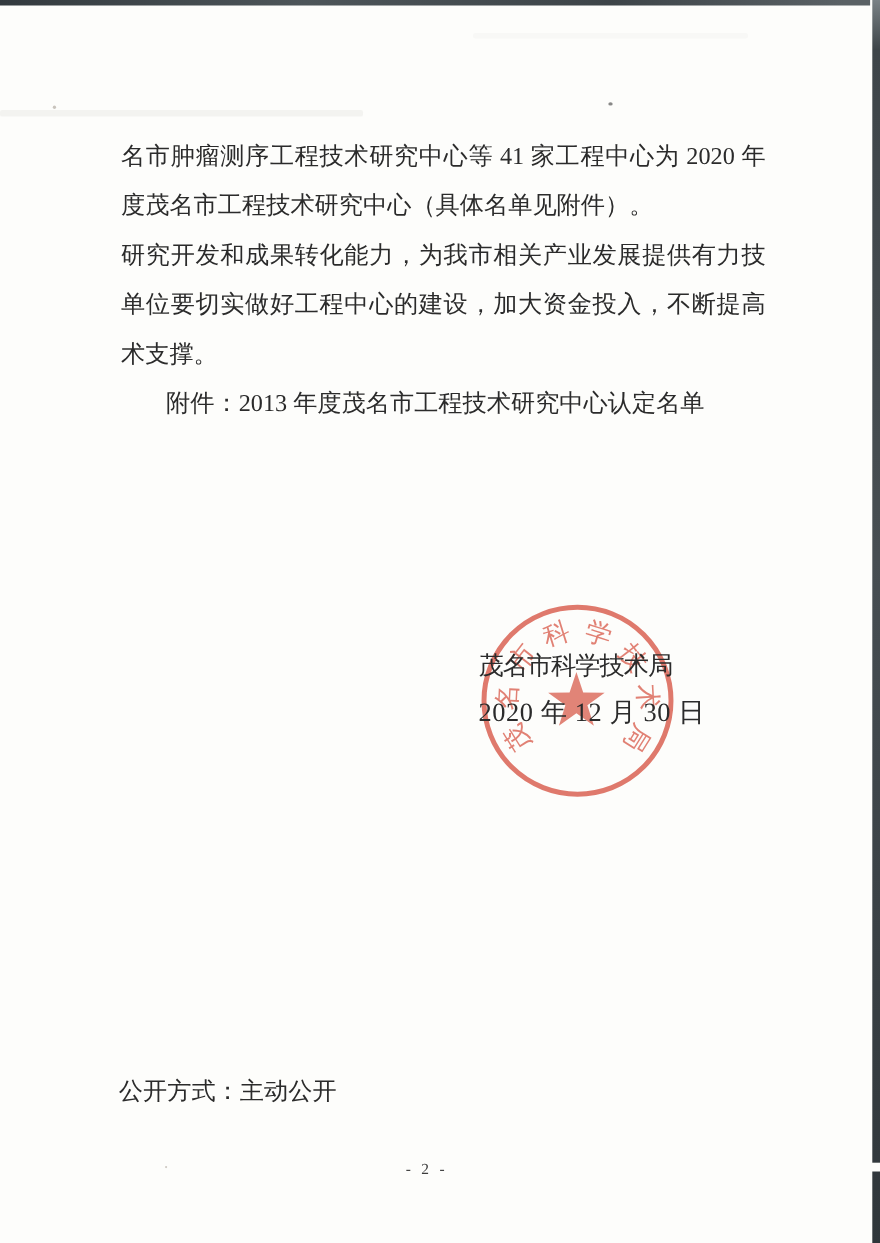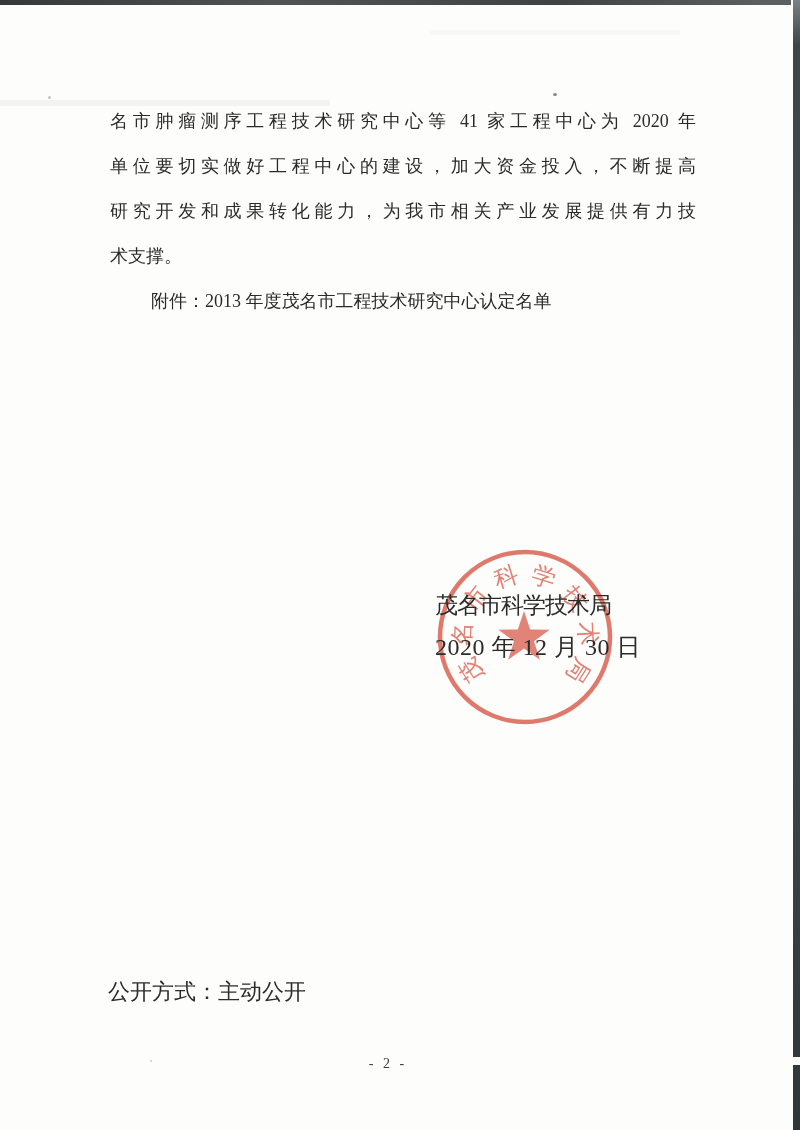--- a/index.html
+++ b/index.html
@@ -11,22 +11,22 @@
   
   .edge-top{position:absolute;left:0;top:0;width:791px;height:5px;
     background:linear-gradient(90deg,#333a3e,#4d5559 35%,#3d4448 70%,#5a6165 97%);}
   .edge-right{position:absolute;top:0;left:793px;width:7px;height:1130px;
     background:linear-gradient(180deg,#7a8286,#3e4549 4%,#474e52 45%,#2f363a 100%);}
   .edge-notch{position:absolute;left:792px;top:1057px;width:8px;height:8px;background:#fdfdfb;}
   .streak{position:absolute;background:rgba(175,175,168,0.12);border-radius:2px;}
   .speck{position:absolute;border-radius:50%;}
 
   
-  .body-text{position:absolute;left:110px;top:99px;width:586px;
-    font-size:18px;line-height:45px;z-index:2;}
+  .body-text{position:absolute;left:110px;top:119px;width:586px;
+    font-size:22px;line-height:45px;z-index:2;}
   .bline{min-height:45px;}
   .bline.full{text-align:justify;text-align-last:justify;}
   .bline.indent{text-indent:41px;}
 
   
   .sig-agency{position:absolute;left:435px;top:590px;font-size:23px;
     letter-spacing:-1px;z-index:3;}
   .sig-date{position:absolute;left:435px;top:631px;font-size:24px;
     letter-spacing:0.5px;z-index:3;}
 
@@ -48,22 +48,23 @@
   <div class="edge-notch"></div>
 
   <div class="streak" style="left:0;top:100px;width:330px;height:6px;"></div>
   <div class="streak" style="left:430px;top:30px;width:250px;height:5px;opacity:.5;"></div>
   <div class="speck" style="left:553px;top:93px;width:4px;height:3px;background:#6a6a6a;opacity:.8;"></div>
   <div class="speck" style="left:48px;top:96px;width:3px;height:3px;background:#c9c4bd;"></div>
   <div class="speck" style="left:150px;top:1060px;width:2px;height:2px;background:#cfcac4;"></div>
 
   <div class="body-text">
       <div class="bline full">名市肿瘤测序工程技术研究中心等 41 家工程中心为 2020 年</div>
+      <div class="bline">度茂名市工程技术研究中心（具体名单见附件）。</div>
+      <div class="bline full">研究开发和成果转化能力，为我市相关产业发展提供有力技</div>
       <div class="bline full">单位要切实做好工程中心的建设，加大资金投入，不断提高</div>
-      <div class="bline full">研究开发和成果转化能力，为我市相关产业发展提供有力技</div>
       <div class="bline">术支撑。</div>
       <div class="bline indent">附件：2013 年度茂名市工程技术研究中心认定名单</div>
     </div>
 
   <svg class="seal" viewBox="0 0 182 182" aria-hidden="true">
     <circle cx="91" cy="91" r="85" fill="none" stroke-width="4.5" stroke-opacity="0.85" stroke="#d96152"></circle>
     <polygon points="90,65 96.2,83.5 115.7,83.7 100,95.2 105.9,113.8 90,102.5 74.1,113.8 80,95.2 64.3,83.7 83.8,83.5" fill-opacity="0.78" fill="#d96152"></polygon>
     <g id="seal-chars" font-size="24" fill-opacity="0.8" fill="#d96152">
         <text transform="translate(37.6 124.4) rotate(-122.0)" text-anchor="middle" dominant-baseline="central">茂</text>
         <text transform="translate(28.1 87.9) rotate(-87.1)" text-anchor="middle" dominant-baseline="central">名</text>

